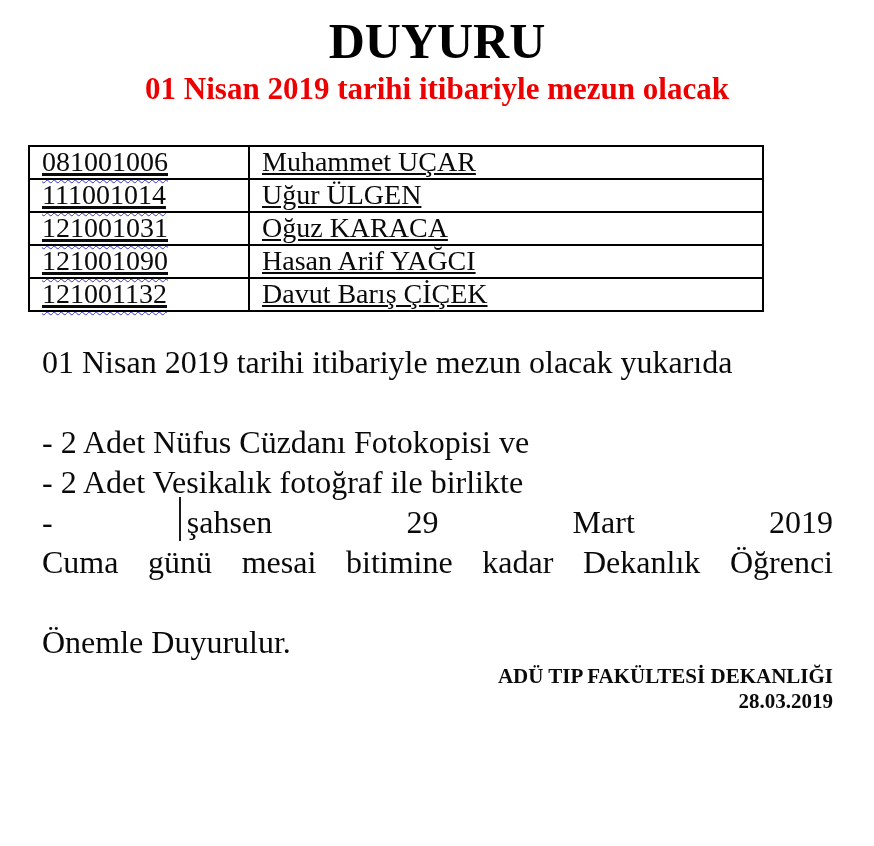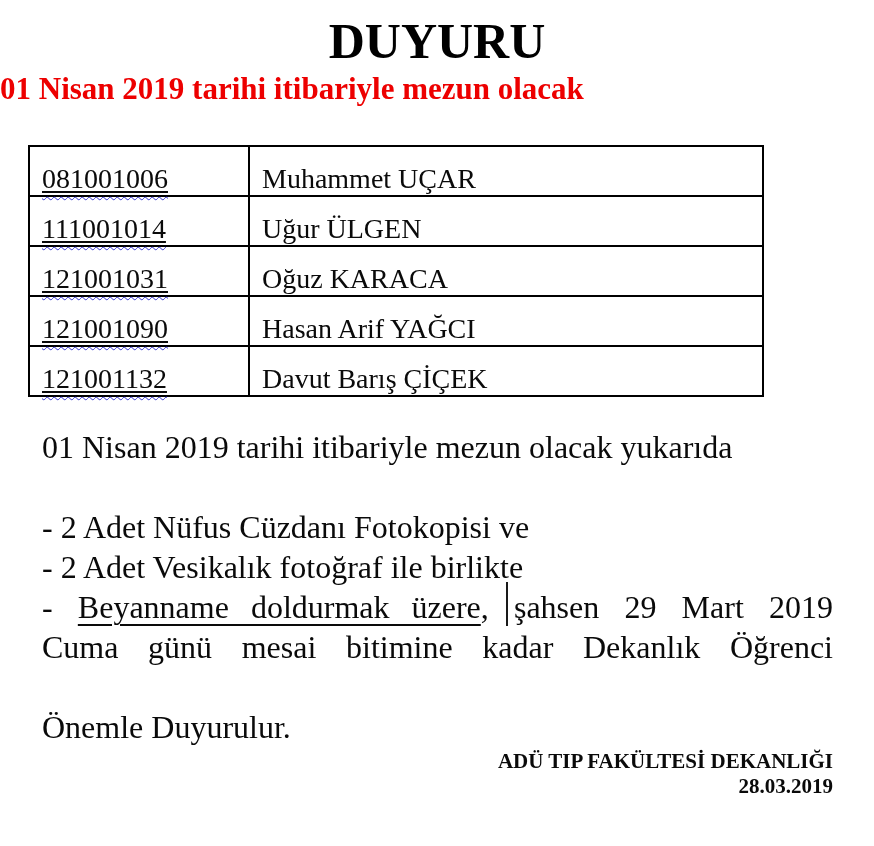--- a/index.html
+++ b/index.html
@@ -16,21 +16,21 @@
   
   .title {
     margin-top: 13px;
     text-align: center;
     color: #000000;
     font-weight: bold;
     font-size: 50px;
     line-height: 56px;
   }
   .subtitle {
-    text-align: left;
+    text-align: center;
     color: #ed0000;
     font-weight: bold;
     font-size: 31px;
     line-height: 40px;
   }
   .bang {
     text-decoration: underline;
     text-decoration-thickness: 3px;
     text-underline-offset: 5px;
   }
@@ -44,24 +44,25 @@
   table.students {
     border-collapse: collapse;
     margin: 36px 0 0 28px;
     table-layout: fixed;
   }
   table.students td {
     border: 2px solid #000;
     font-size: 28px;
     line-height: 30px;
     height: 30px;
-    padding: 17px 0 1px 12px;
+    padding: 0 0 1px 12px;
     vertical-align: middle;
     white-space: nowrap;
     overflow: visible;
+    text-decoration: underline;
   }
   td.id-cell   { width: 206px; }
   td.name-cell { width: 500px; }
   .u {
     text-decoration: underline;
     text-decoration-thickness: 1.5px;
     text-underline-offset: 3px;
   }
   .squig {
     text-decoration: underline wavy #3333cc;
@@ -144,21 +145,20 @@
   </table>
 
   <div class="body-text">
     <div class="line">01 Nisan 2019 tarihi itibariyle mezun olacak yukarıda</div>
     <div class="blank"></div>
     <div class="line">- 2 Adet Nüfus Cüzdanı Fotokopisi ve</div>
     <div class="line">- 2 Adet Vesikalık fotoğraf ile birlikte</div>
 
     <div class="line jflex">
       <span>-</span>
-      <span><span class="phrase">Beyanname doldurmak üzere</span><span>,</span></span>
       <span class="caret-wrap"><span class="caret"></span><span>şahsen</span></span>
       <span>29</span>
       <span>Mart</span>
       <span>2019</span>
     </div>
 
     <div class="line jflex">
       <span>Cuma</span>
       <span>günü</span>
       <span>mesai</span>

